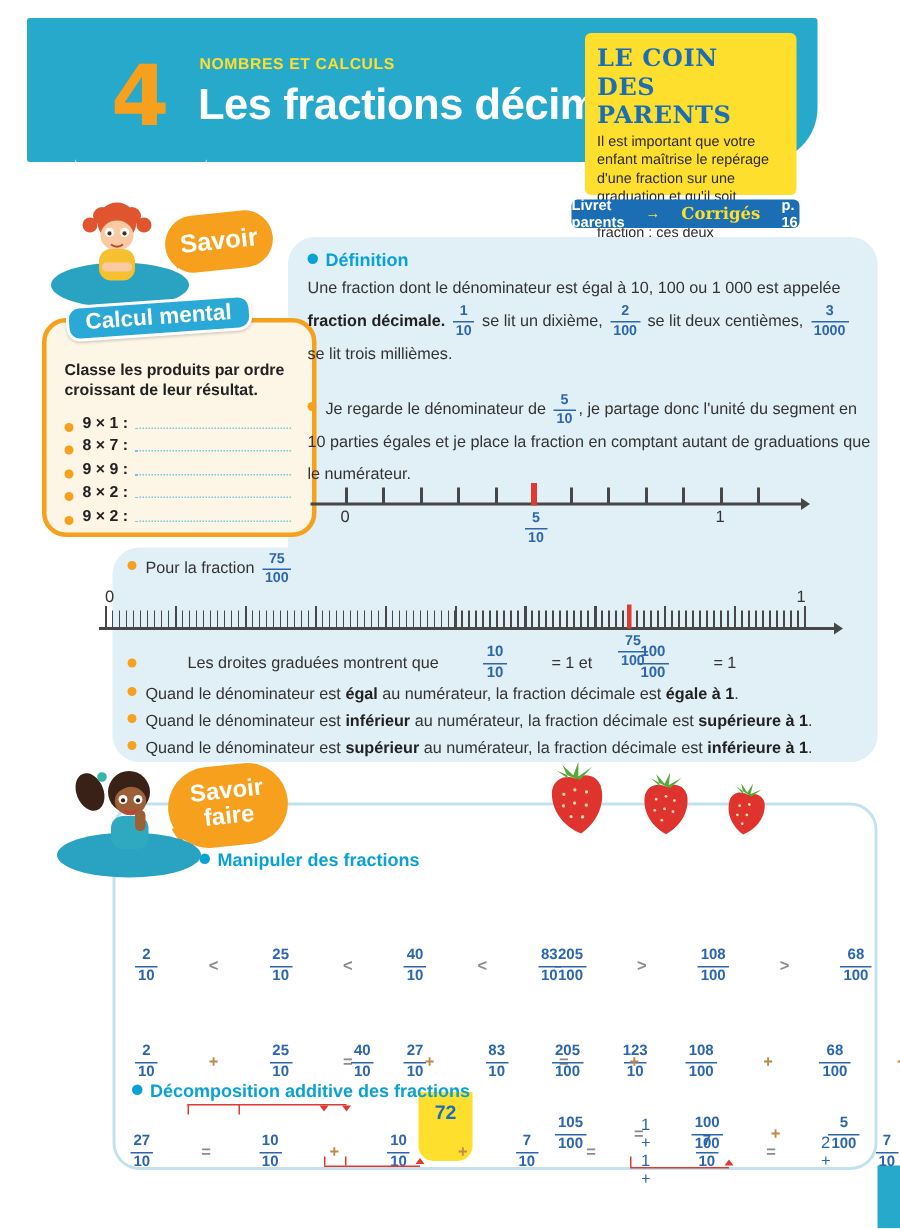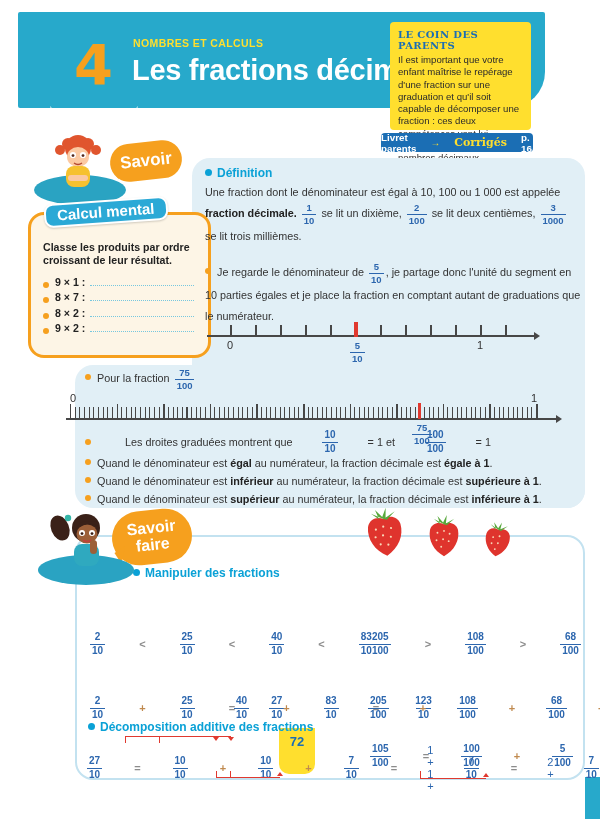--- a/index.html
+++ b/index.html
@@ -15,21 +15,21 @@
   .smile{position:absolute;left:32px;top:74px;width:88px;height:28px;
          border-bottom:8px solid #fff;border-radius:0 0 100% 100%/0 0 90% 90%;}
   .category{position:absolute;left:115px;top:25px;color:#FFDF2E;font-weight:bold;
             font-size:10.5px;letter-spacing:.4px;}
   .page-title{position:absolute;left:114px;top:42px;margin:0;color:#fff;font-weight:bold;
               font-size:29px;letter-spacing:-.3px;}
 
   
   .parents-box{position:absolute;left:390px;top:22px;width:141px;height:108px;
                background:#FFDF2E;border-radius:4px;padding:7px 8px;box-sizing:border-box;}
-  .parents-title{font-family:"DejaVu Serif",serif;font-weight:bold;font-size:10px;
+  .parents-title{font-family:"DejaVu Serif",serif;font-weight:bold;font-size:16px;
                  color:#1B6EB4;letter-spacing:.4px;margin-bottom:3px;}
   .parents-body{font-size:9.6px;line-height:1.28;color:#2b2b2b;font-weight:500;}
   .parents-footer{position:absolute;left:381px;top:133px;width:152px;height:19px;
                   background:#1B6EB4;border-radius:4px;color:#fff;font-size:9.8px;
                   font-weight:bold;display:flex;align-items:center;justify-content:center;gap:14px;}
   .parents-footer .arrow{color:#FFDF2E;}
   .parents-footer .corriges{color:#FFDF2E;font-family:"DejaVu Serif",serif;font-size:11px;}
 
   
   .bubble{position:absolute;background:#F6A01E;color:#fff;font-weight:bold;
@@ -166,20 +166,25 @@
   <div class="cm-box">
     <div class="cm-instruction">Classe les produits par ordre croissant de leur résultat.</div>
     <div class="cm-item">
         <span class="blt"></span>
         <span class="lbl">9 × 1 :</span>
         <span class="cm-dots"></span>
       </div>
     <div class="cm-item">
         <span class="blt"></span>
         <span class="lbl">8 × 7 :</span>
+        <span class="cm-dots"></span>
+      </div>
+    <div class="cm-item">
+        <span class="blt"></span>
+        <span class="lbl">9 × 9 :</span>
         <span class="cm-dots"></span>
       </div>
     <div class="cm-item">
         <span class="blt"></span>
         <span class="lbl">8 × 2 :</span>
         <span class="cm-dots"></span>
       </div>
     <div class="cm-item">
         <span class="blt"></span>
         <span class="lbl">9 × 2 :</span>

